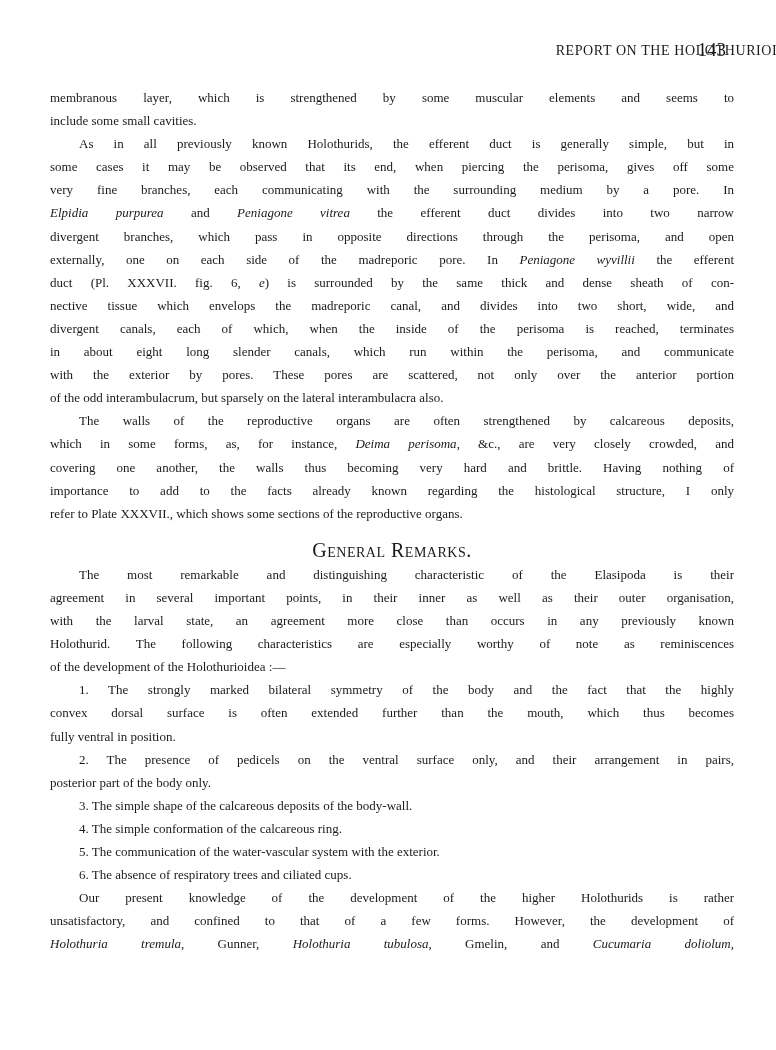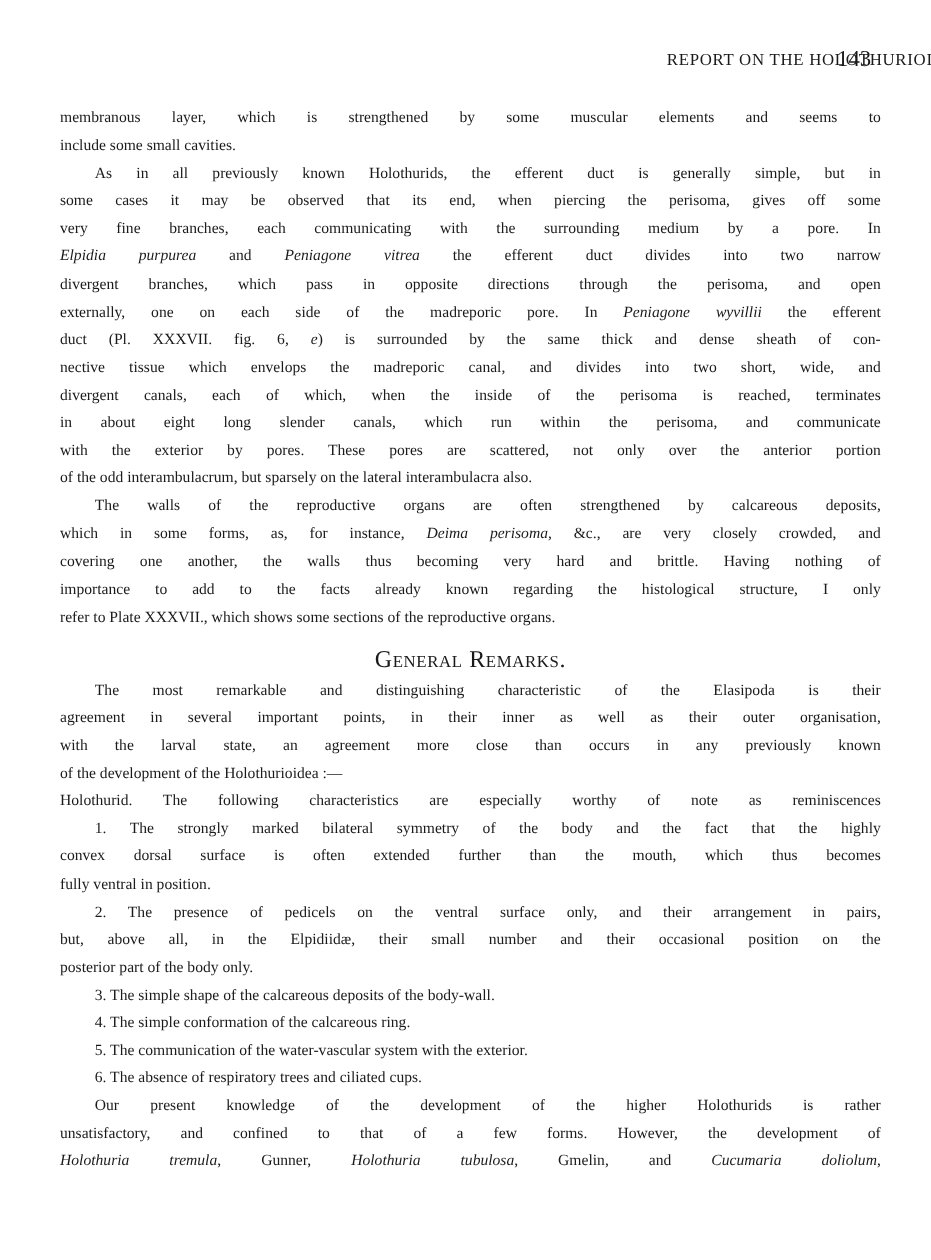--- a/index.html
+++ b/index.html
@@ -54,33 +54,32 @@
         <div class="line">importance to add to the facts already known regarding the histological structure, I only</div>
         <div class="line last">refer to Plate XXXVII., which shows some sections of the reproductive organs.</div>
       </div>
 
     <div class="line heading">General Remarks.</div>
 
     <div>
         <div class="line indent">The most remarkable and distinguishing characteristic of the Elasipoda is their</div>
         <div class="line">agreement in several important points, in their inner as well as their outer organisation,</div>
         <div class="line">with the larval state, an agreement more close than occurs in any previously known</div>
+        <div class="line">Holothurid.  The following characteristics are especially worthy of note as reminiscences</div>
         <div class="line last">of the development of the Holothurioidea :—</div>
-        <div class="line">Holothurid.  The following characteristics are especially worthy of note as reminiscences</div>
       </div>
 
     <div id="numbered-list">
         <div>
           <div class="line indent"><span>1. </span>The strongly marked bilateral symmetry of the body and the fact that the highly</div>
           <div class="line">convex dorsal surface is often extended further than the mouth, which thus becomes</div>
           <div class="line last">fully ventral in position.</div>
         </div>
         <div>
           <div class="line indent"><span>2. </span>The presence of pedicels on the ventral surface only, and their arrangement in pairs,</div>
-          <div class="line">but, above all, in the Elpidiidæ, their small number and their occasional position on the</div>
           <div class="line last">posterior part of the body only.</div>
         </div>
         <div>
           <div class="line indent last"><span>3. </span>The simple shape of the calcareous deposits of the body-wall.</div>
         </div>
         <div>
           <div class="line indent last"><span>4. </span>The simple conformation of the calcareous ring.</div>
         </div>
         <div>
           <div class="line indent last"><span>5. </span>The communication of the water-vascular system with the exterior.</div>

